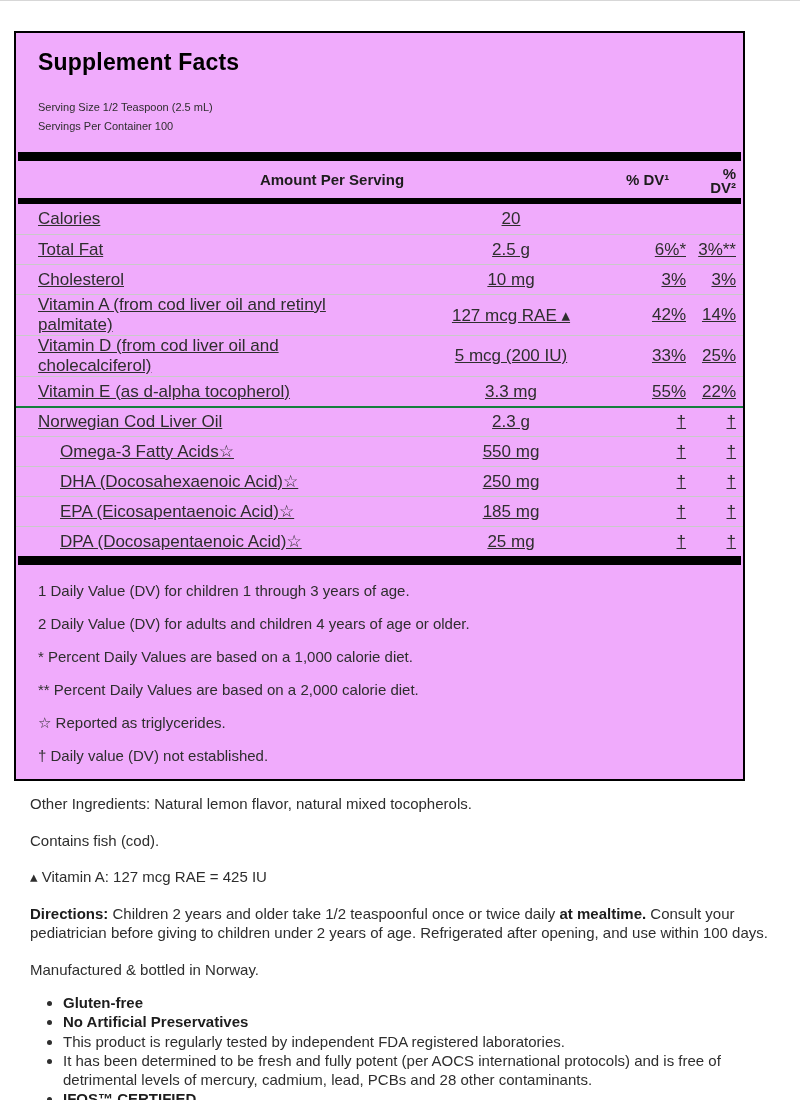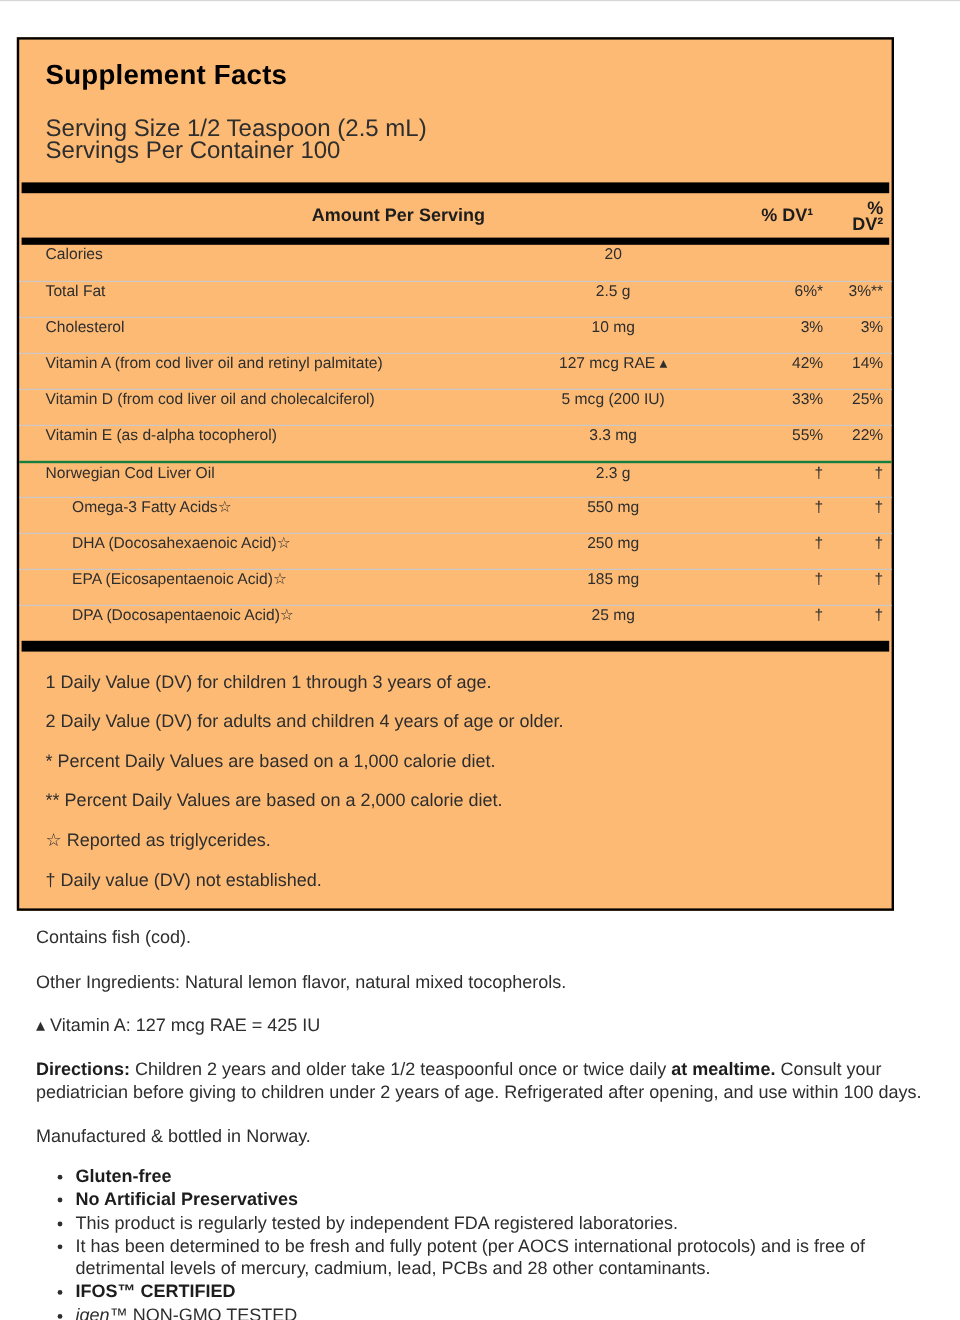--- a/index.html
+++ b/index.html
@@ -8,58 +8,60 @@
     width: 800px; height: 1100px;
     overflow: hidden;
     font-family: "Liberation Sans", "DejaVu Sans", sans-serif;
     color: #2e2e2e;
     border-top: 1px solid #d7d7d7;
   }
   .facts-box {
     margin: 30px 0 0 14px;
     width: 731px;
     border: 2px solid #000;
-    background: #fdba74;
+    background: #f0abfc;
     padding-bottom: 10px;
   }
   .facts-title {
     font-size: 23px;
     font-weight: bold;
     color: #000;
     margin: 16px 22px 0 22px;
     letter-spacing: 0.2px;
   }
   .serving-block {
     margin: 22px 22px 16px 22px;
-    font-size: 20px;
+    font-size: 11px;
     line-height: 19px;
     color: #2e2e2e;
   }
   .bar-thick { height: 9px; background: #000; margin: 12px 2px 0 2px; }
   .bar-med   { height: 6px; background: #000; margin: 0 2px; }
   .hdr-row {
     display: flex;
     align-items: center;
     min-height: 37px;
     padding: 0 7px 0 22px;
     font-size: 15px;
     font-weight: bold;
     color: #1d1d1d;
     border-radius: 12px;
   }
   .hdr-span { width: 588px; text-align: center; }
-  .hdr-dv1  { width: 60px; text-align: center; white-space: nowrap; }
+  .hdr-dv1  { width: 60px; text-align: left; white-space: nowrap; }
   .hdr-dv2  { width: 50px; text-align: right; line-height: 14px; padding-top: 2px; }
   .hdr-dv2 div { text-align: right; }
   .nutr-row {
     display: flex;
+    align-items: center;
     min-height: 30px;
     padding: 0 7px 0 22px;
-    font-size: 13px;
+    font-size: 17px;
     border-top: 1px solid #c9c9c9;
+    text-decoration: underline;
   }
   .nutr-row.first { border-top: none; }
   .nutr-row.thick-above { border-top: 2px solid #15803d; }
   .nutr-row.indent .c-name { padding-left: 22px; }
   .c-name { width: 358px; }
   .c-amt  { flex: 1; text-align: center; }
   .c-dv1  { width: 60px; text-align: right; white-space: nowrap; }
   .c-dv2  { width: 50px; text-align: right; white-space: nowrap; }
   .footnotes { padding: 2px 12px 4px 22px; }
   .footnote {
@@ -182,22 +184,22 @@
       <div class="footnote">1 Daily Value (DV) for children 1 through 3 years of age.</div>
       <div class="footnote">2 Daily Value (DV) for adults and children 4 years of age or older.</div>
       <div class="footnote">* Percent Daily Values are based on a 1,000 calorie diet.</div>
       <div class="footnote">** Percent Daily Values are based on a 2,000 calorie diet.</div>
       <div class="footnote">☆ Reported as triglycerides.</div>
       <div class="footnote">† Daily value (DV) not established.</div>
     </div>
 </div>
 
 <div class="below-box">
+  <p>Other Ingredients: Natural lemon flavor, natural mixed tocopherols.</p>
   <p>Contains fish (cod).</p>
-  <p>Other Ingredients: Natural lemon flavor, natural mixed tocopherols.</p>
   <p>▴ Vitamin A: 127 mcg RAE = 425 IU</p>
   <p id="directions-p"><span class="seg-bold">Directions: </span><span>Children 2 years and older take 1/2 teaspoonful once or twice daily </span><span class="seg-bold">at mealtime. </span><span>Consult your pediatrician before giving to children under 2 years of age. Refrigerated after opening, and use within 100 days.</span></p>
   <p>Manufactured &amp; bottled in Norway.</p>
   <ul class="bullet-list" id="bullets-ul">
       <li><span class="b-bold ">Gluten-free</span></li>
       <li><span class="b-bold ">No Artificial Preservatives</span></li>
       <li><span class="">This product is regularly tested by independent FDA registered laboratories.</span></li>
       <li><span class="">It has been determined to be fresh and fully potent (per AOCS international protocols) and is free of detrimental levels of mercury, cadmium, lead, PCBs and 28 other contaminants.</span></li>
       <li><span class="b-bold ">IFOS™ CERTIFIED</span></li>
       <li><span class="b-italic">igen</span><span class="">™ NON-GMO TESTED</span></li>

